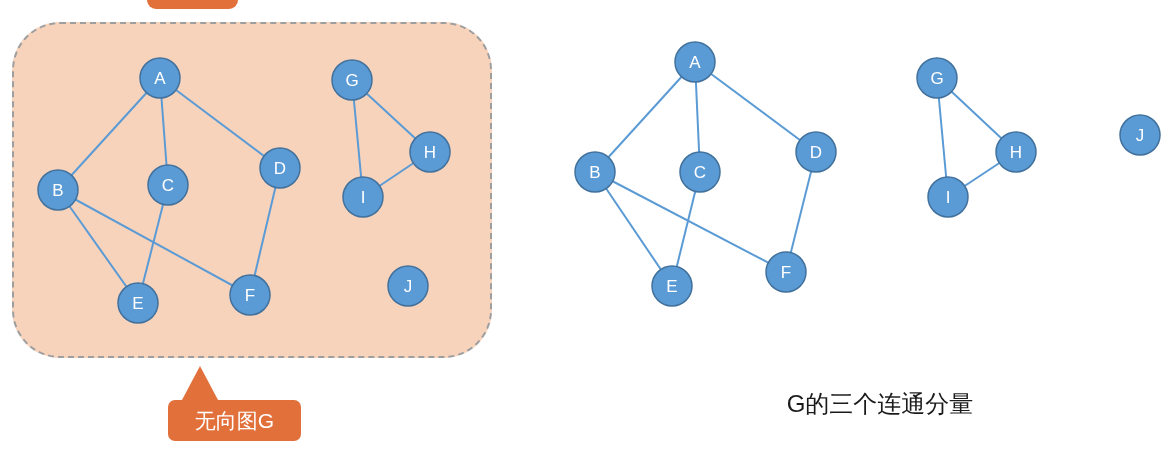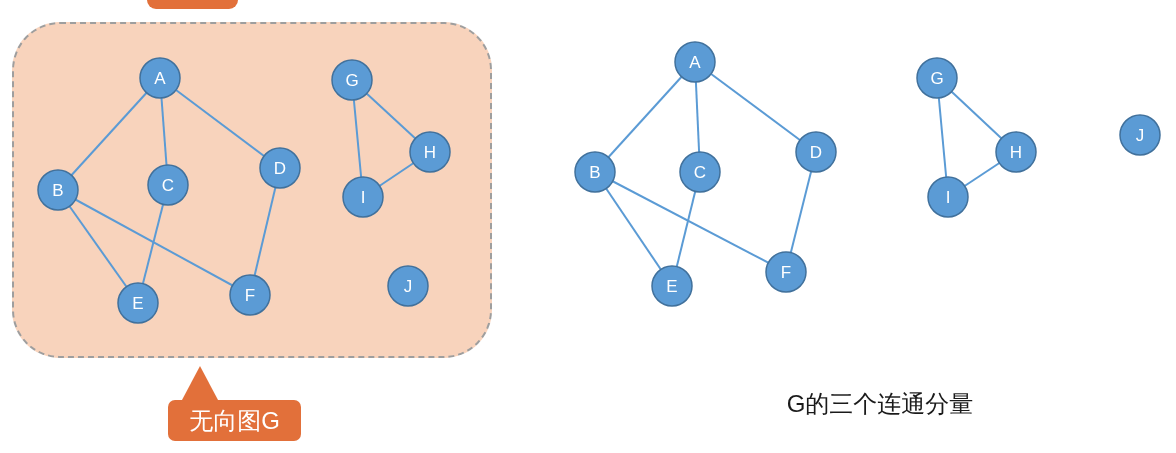--- a/index.html
+++ b/index.html
@@ -55,21 +55,21 @@
     width:0;height:0;
     border-left:18px solid transparent;
     border-right:18px solid transparent;
     border-bottom:34px solid var(--callout-fill);
   }
   #callout-body{
     position:absolute;left:168px;top:400px;width:133px;height:41px;
     background:var(--callout-fill);
     border-radius:7px;
     color:var(--callout-text-color);
-    font-size:24px;
+    font-size:21px;
     display:flex;align-items:center;justify-content:center;text-align:right;
   }
   #caption{
     position:absolute;left:755px;top:388px;width:250px;height:32px;
     color:var(--caption-text-color);
     font-size:24px;
     text-align:center;
     line-height:32px;
   }
 </style>

